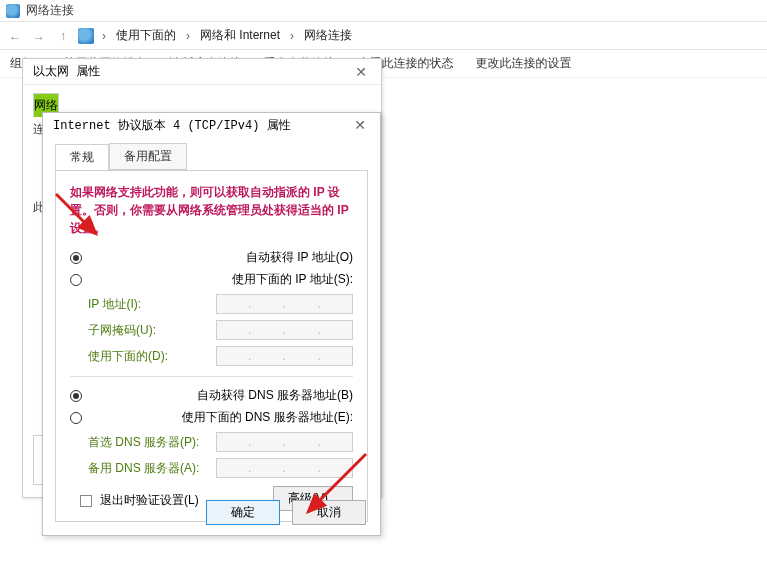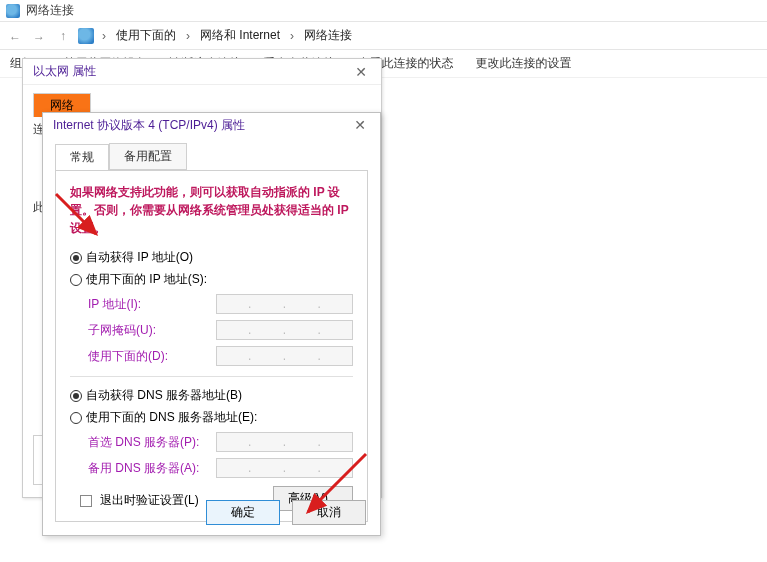--- a/index.html
+++ b/index.html
@@ -15,40 +15,40 @@
   .bc-seg { color: #222; padding: 0 2px; }
   .bc-chev { color: #666; padding: 0 2px; }
 
   .toolbar { height: 28px; display: flex; align-items: center; padding: 0 10px; gap: 22px; background: #fff; border-bottom: 1px solid #f0f0f0; }
   .toolbar span { color: #333; }
   .toolbar .dd::after { content: "▾"; font-size: 9px; margin-left: 3px; color: #555; }
 
   
   .eth-window { position: absolute; left: 22px; top: 58px; width: 360px; height: 440px; background: #fff; border: 1px solid #ccc; box-shadow: 1px 1px 3px rgba(0,0,0,0.12); }
   .win-titlebar { height: 26px; display: flex; align-items: center; justify-content: space-between; padding: 0 10px; border-bottom: 1px solid #eee; }
-  .win-title { color: #4c1d95; }
+  .win-title { color: #000000; font-family: Liberation Mono, monospace; }
   .close-x { color: #666; font-size: 14px; padding: 0 4px; }
-  .eth-tab { margin: 8px 0 0 10px; display: inline-block; padding: 3px 16px; border: 1px solid #d0d0d0; border-bottom: none; background: #f97316; }
+  .eth-tab { margin: 8px 0 0 10px; display: inline-block; padding: 3px 0; border: 1px solid #d0d0d0; border-bottom: none; background: #84cc16; }
   .lian { position: absolute; left: 10px; top: 62px; color: #333; }
   .ci { position: absolute; left: 10px; top: 140px; color: #333; }
   .bottom-bracket { position: absolute; left: 10px; bottom: 12px; width: 26px; height: 50px; border: 1px solid #cfcfcf; }
 
   
   .ipv4-window { position: absolute; left: 42px; top: 112px; width: 339px; height: 424px; background: #fff; border: 1px solid #bfbfbf; box-shadow: 2px 2px 6px rgba(0,0,0,0.18); }
   .ipv4-titlebar { height: 24px; display: flex; align-items: center; justify-content: space-between; padding: 0 10px; }
   .tabstrip { margin: 6px 0 0 12px; display: flex; }
   .tab { padding: 4px 14px; border: 1px solid #d0d0d0; background: #f7f7f7; color: #333; }
   .tab.active { background: #fff; border-bottom-color: #fff; position: relative; top: 1px; }
   .panel { margin: 0 12px 12px 12px; border: 1px solid #d0d0d0; padding: 12px 14px 10px 14px; height: 352px; position: relative; }
   .desc { color: #be185d; line-height: 1.5; margin-bottom: 12px; font-weight: bold; }
-  .radio-row { display: flex; align-items: center; gap: 4px; margin: 5px 0; }
+  .radio-row { display: flex; align-items: center; gap: 20px; margin: 5px 0; justify-content: space-between; }
   .radio { width: 12px; height: 12px; border: 1px solid #333; border-radius: 50%; display: inline-flex; align-items: center; justify-content: center; }
   .radio.checked::after { content: ""; width: 6px; height: 6px; background: #333; border-radius: 50%; }
   .field-row { display: flex; align-items: center; margin: 6px 0 6px 18px; }
-  .field-label { width: 140px; color: #a21caf; }
+  .field-label { width: 140px; color: #4d7c0f; }
   .ip-input { width: 150px; height: 20px; border: 1px solid #cfcfcf; background: #f6f6f6; display: flex; align-items: center; justify-content: space-evenly; color: #bbb; user-select: none; }
   .ip-input span { width: 4px; text-align: center; }
   .sep { height: 1px; background: #e0e0e0; margin: 10px 0; }
   .chk-row { display: flex; align-items: center; gap: 8px; margin: 14px 0 0 10px; }
   .chk { width: 12px; height: 12px; border: 1px solid #888; }
   .adv-btn { position: absolute; right: 14px; bottom: 10px; padding: 3px 14px; border: 1px solid #adadad; background: #f0f0f0; }
   .bottom-btns { position: absolute; right: 14px; bottom: 10px; display: flex; gap: 12px; padding-left: 45px; }
   .btn { padding: 3px 24px; border: 1px solid #adadad; background: #f0f0f0; }
   .btn.primary { border: 1px solid #2f8dd6; background: #eaf4fc; }
 

